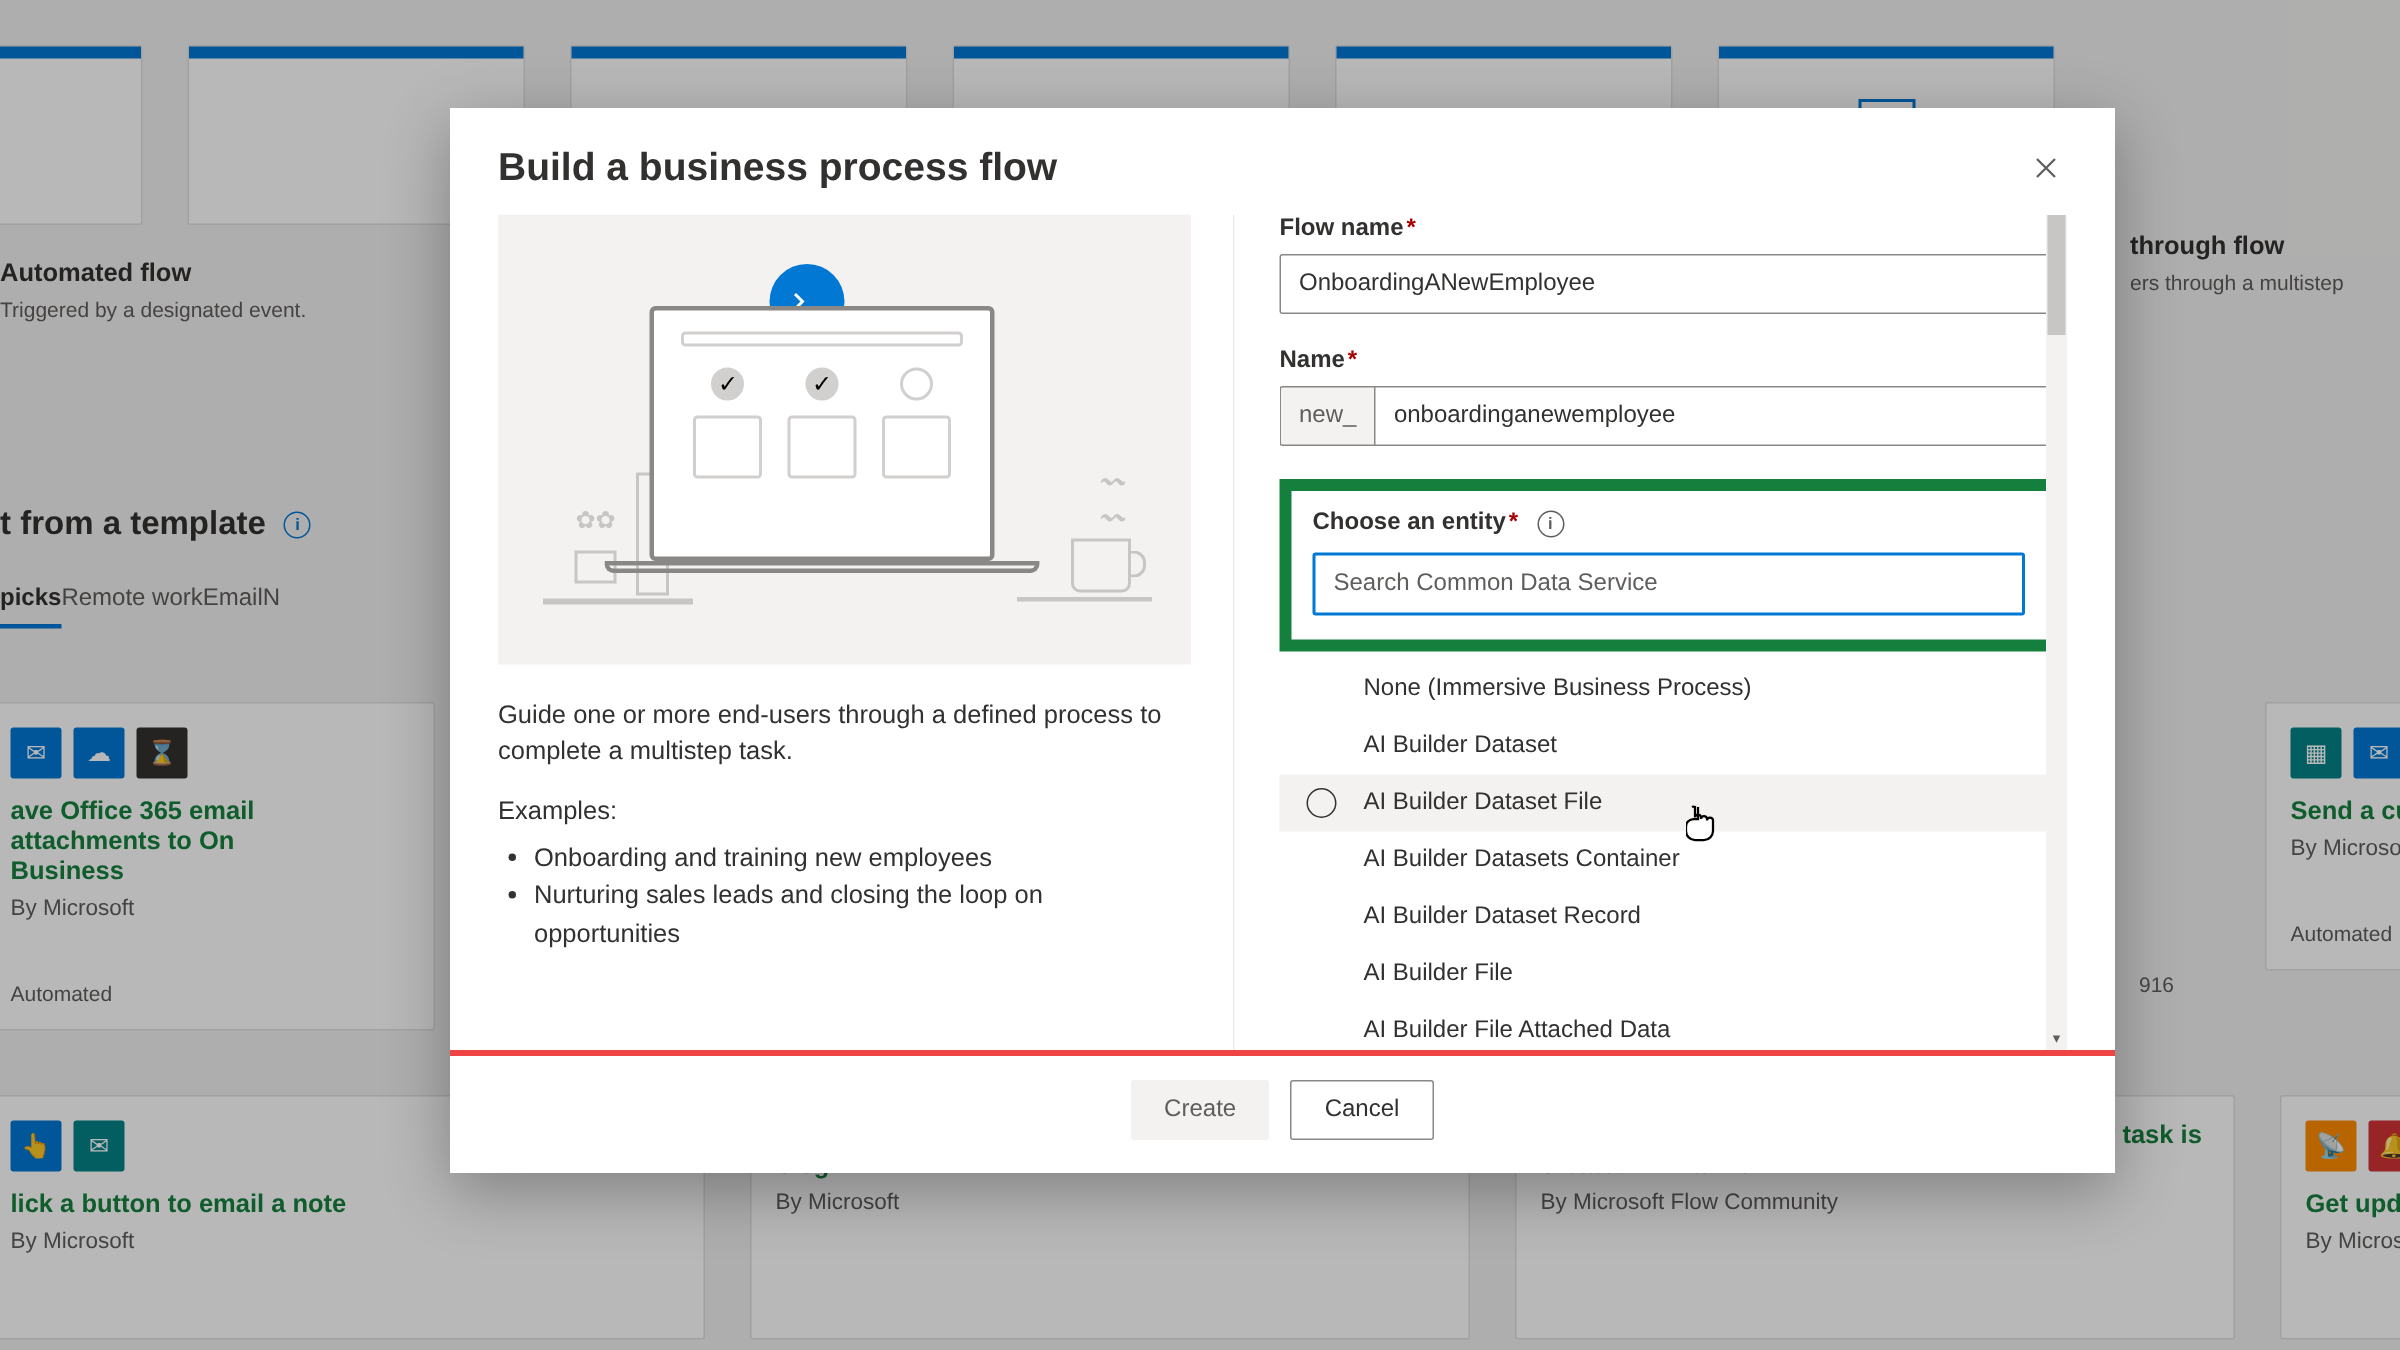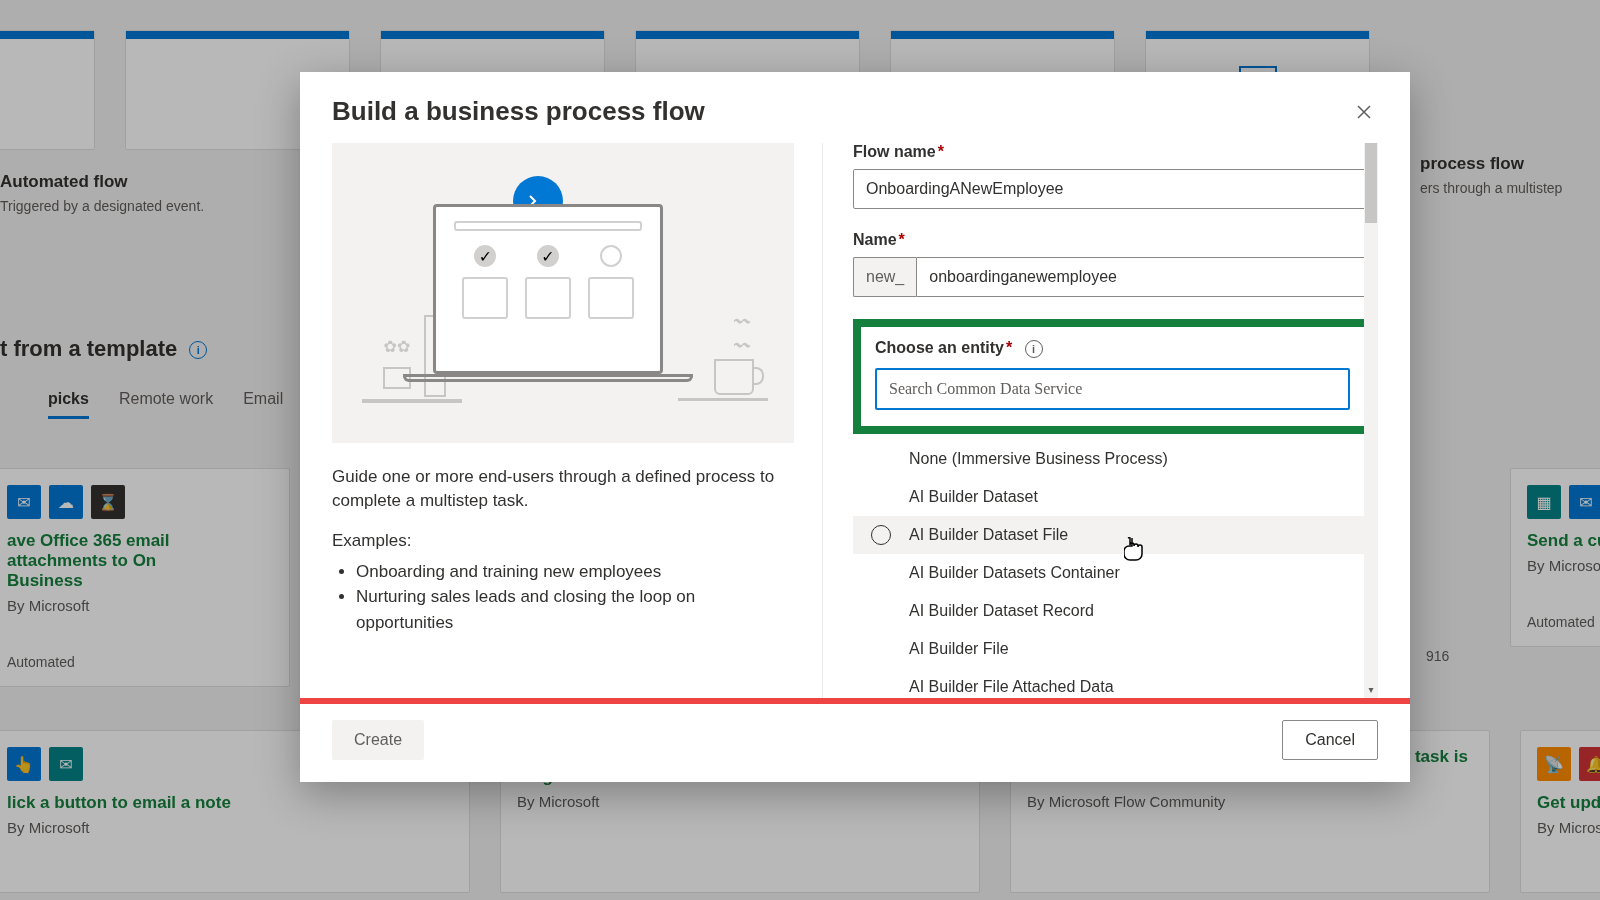--- a/index.html
+++ b/index.html
@@ -71,24 +71,22 @@
   justify-content: center;
   font-size: 11px;
   vertical-align: middle;
   margin-left: 6px;
 }
 .bg-tabs {
   position: absolute;
   top: 390px;
   left: 0;
   display: flex;
-  gap: 30px;
   font-size: 16px;
   color: #605e5c;
-  padding-left: 48px;
 }
 .bg-tab.active { color: #323130; border-bottom: 3px solid #0078d4; padding-bottom: 8px; font-weight: 600;}
 .bg-template-row {
   position: absolute;
   display: flex;
   gap: 30px;
 }
 .bg-template-card {
   width: 440px;
   background: #fff;
@@ -296,21 +294,21 @@
   font-size: 11px;
   margin-left: 8px;
 }
 .entity-search {
   width: 100%;
   padding: 10px 12px;
   font-size: 16px;
   border: 2px solid #0078d4;
   border-radius: 2px;
   color: #323130;
-  font-family: Liberation Serif, serif;
+  font-family: Liberation Sans, sans-serif;
 }
 .entity-search::placeholder { color: #605e5c; }
 
 .dropdown {
   border: none;
 }
 .dropdown-item {
   padding: 10px 12px 10px 56px;
   font-size: 16px;
   color: #323130;
@@ -324,23 +322,23 @@
   top: 50%;
   transform: translateY(-50%);
   width: 20px; height: 20px;
   border: 1.5px solid #323130;
   border-radius: 50%;
 }
 
 .modal-footer {
   padding: 16px 32px 22px;
   display: flex;
-  justify-content: space-between;
+  justify-content: center;
   gap: 14px;
-  border-top: 6px solid #ef4444;
+  border-top: 4px solid #ef4444;
 }
 .btn {
   padding: 10px 22px;
   font-size: 16px;
   border: 1px solid #8a8886;
   background: #fff;
   color: #323130;
   cursor: pointer;
   font-family: inherit;
   border-radius: 2px;
@@ -418,21 +416,21 @@
         </svg>
       </div>
   </div>
 </div>
 
 <div style="position:absolute;top:172px;left:0;">
   <div class="bg-card-label">Automated flow</div>
   <div class="bg-card-sub">Triggered by a designated event.</div>
 </div>
 <div style="position:absolute;top:154px;left:1420px;">
-  <div class="bg-card-label">process flow</div>
+  <div class="bg-card-label">through flow</div>
   <div class="bg-card-sub">ers through a multistep</div>
 </div>
 
 <div class="bg-template-heading">
   <span>t from a template</span>
   <span class="info-circle">i</span>
 </div>
 
 <div class="bg-tabs">
   <span class="bg-tab active">picks</span>

